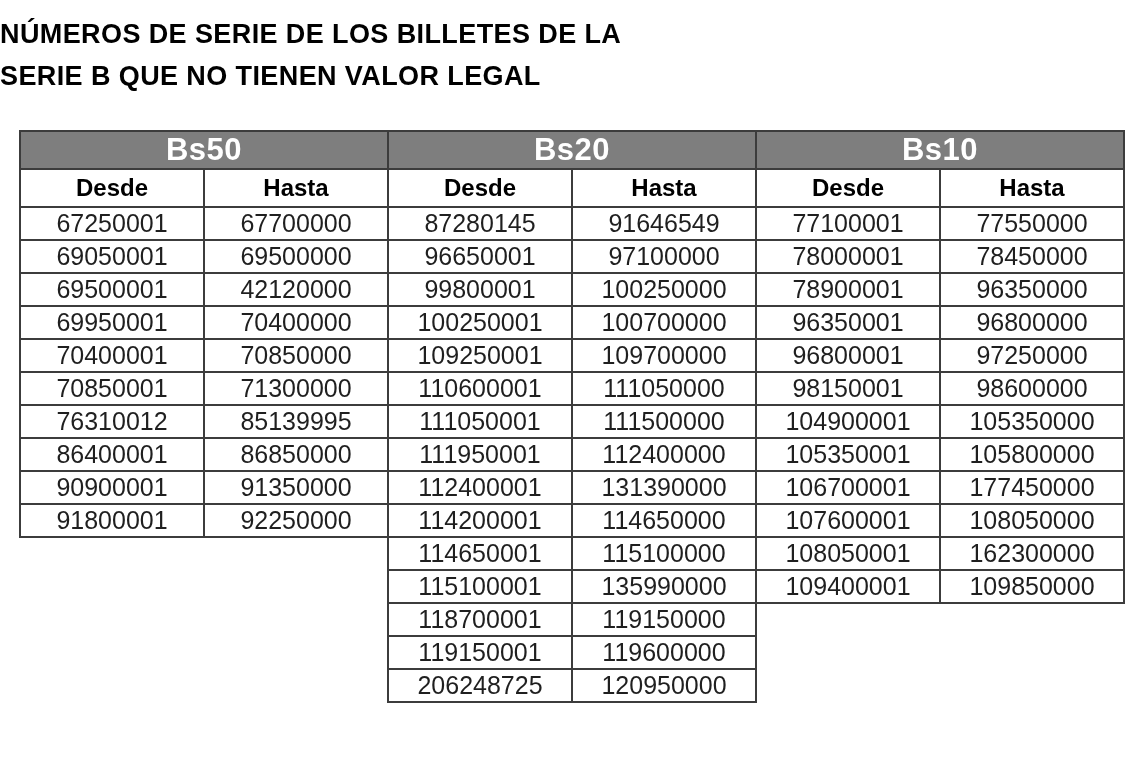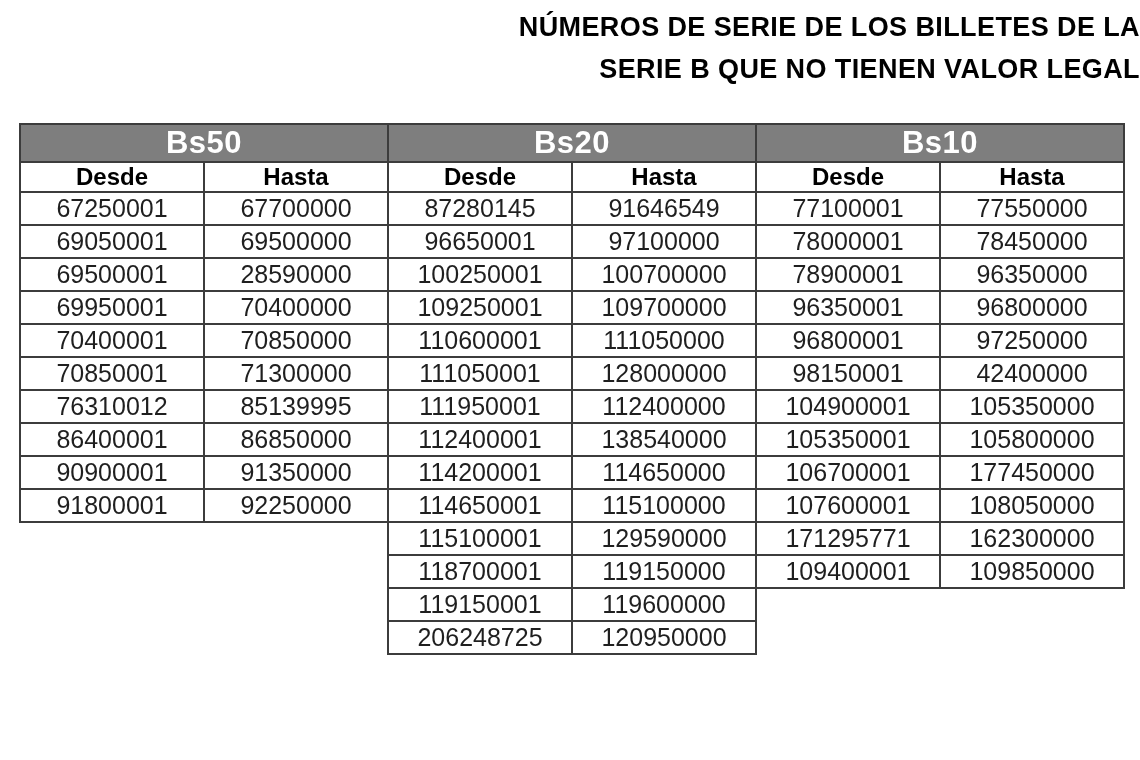--- a/index.html
+++ b/index.html
@@ -6,22 +6,22 @@
     --header-bg:#7e7e7e;
     --header-text:#ffffff;
     --border:#3c3c3c;
     --text:#1a1a1a;
     --page-bg:#ffffff;
   }
   *{margin:0;padding:0;box-sizing:border-box;}
   html,body{width:1140px;height:760px;overflow:hidden;background:var(--page-bg);}
   body{font-family:"Liberation Sans","DejaVu Sans",sans-serif;color:var(--text);}
   .title{
-    text-align:right;
-    padding-top:6px;
+    text-align:left;
+    padding-top:13px;
     font-weight:bold;
     font-size:27px;
     line-height:42px;
     letter-spacing:.4px;
     color:#000;
   }
   .tables{
     display:flex;
     align-items:flex-start;
     margin:33px 0 0 19px;
@@ -42,21 +42,21 @@
   th.group{
     height:29px;
     background:var(--header-bg);
     color:var(--header-text);
     font-size:31px;
     font-weight:bold;
     letter-spacing:.5px;
     margin-left:44px;
   }
   th.sub{
-    height:30px;
+    height:38px;
     font-size:24px;
     font-weight:bold;
     background:#fff;
     color:#000;
   }
   td{
     height:33px;
     font-size:25px;
     font-weight:400;
     color:#1f1f1f;
@@ -90,21 +90,21 @@
           <tr>
             <td>67250001</td>
             <td>67700000</td>
           </tr>
           <tr>
             <td>69050001</td>
             <td>69500000</td>
           </tr>
           <tr>
             <td>69500001</td>
-            <td>28590000</td>
+            <td>42120000</td>
           </tr>
           <tr>
             <td>69950001</td>
             <td>70400000</td>
           </tr>
           <tr>
             <td>70400001</td>
             <td>70850000</td>
           </tr>
           <tr>
@@ -146,54 +146,58 @@
         <tbody>
           <tr>
             <td>87280145</td>
             <td>91646549</td>
           </tr>
           <tr>
             <td>96650001</td>
             <td>97100000</td>
           </tr>
           <tr>
+            <td>99800001</td>
+            <td>100250000</td>
+          </tr>
+          <tr>
             <td>100250001</td>
             <td>100700000</td>
           </tr>
           <tr>
             <td>109250001</td>
             <td>109700000</td>
           </tr>
           <tr>
             <td>110600001</td>
             <td>111050000</td>
           </tr>
           <tr>
             <td>111050001</td>
-            <td>128000000</td>
+            <td>111500000</td>
           </tr>
           <tr>
             <td>111950001</td>
             <td>112400000</td>
           </tr>
           <tr>
             <td>112400001</td>
-            <td>138540000</td>
+            <td>131390000</td>
           </tr>
           <tr>
             <td>114200001</td>
             <td>114650000</td>
           </tr>
           <tr>
             <td>114650001</td>
             <td>115100000</td>
           </tr>
           <tr>
             <td>115100001</td>
-            <td>129590000</td>
+            <td>135990000</td>
           </tr>
           <tr>
             <td>118700001</td>
             <td>119150000</td>
           </tr>
           <tr>
             <td>119150001</td>
             <td>119600000</td>
           </tr>
           <tr>
@@ -232,40 +236,40 @@
           <tr>
             <td>96350001</td>
             <td>96800000</td>
           </tr>
           <tr>
             <td>96800001</td>
             <td>97250000</td>
           </tr>
           <tr>
             <td>98150001</td>
-            <td>42400000</td>
+            <td>98600000</td>
           </tr>
           <tr>
             <td>104900001</td>
             <td>105350000</td>
           </tr>
           <tr>
             <td>105350001</td>
             <td>105800000</td>
           </tr>
           <tr>
             <td>106700001</td>
             <td>177450000</td>
           </tr>
           <tr>
             <td>107600001</td>
             <td>108050000</td>
           </tr>
           <tr>
-            <td>171295771</td>
+            <td>108050001</td>
             <td>162300000</td>
           </tr>
           <tr>
             <td>109400001</td>
             <td>109850000</td>
           </tr>
         </tbody>
       </table>
     </div>
 </div>

